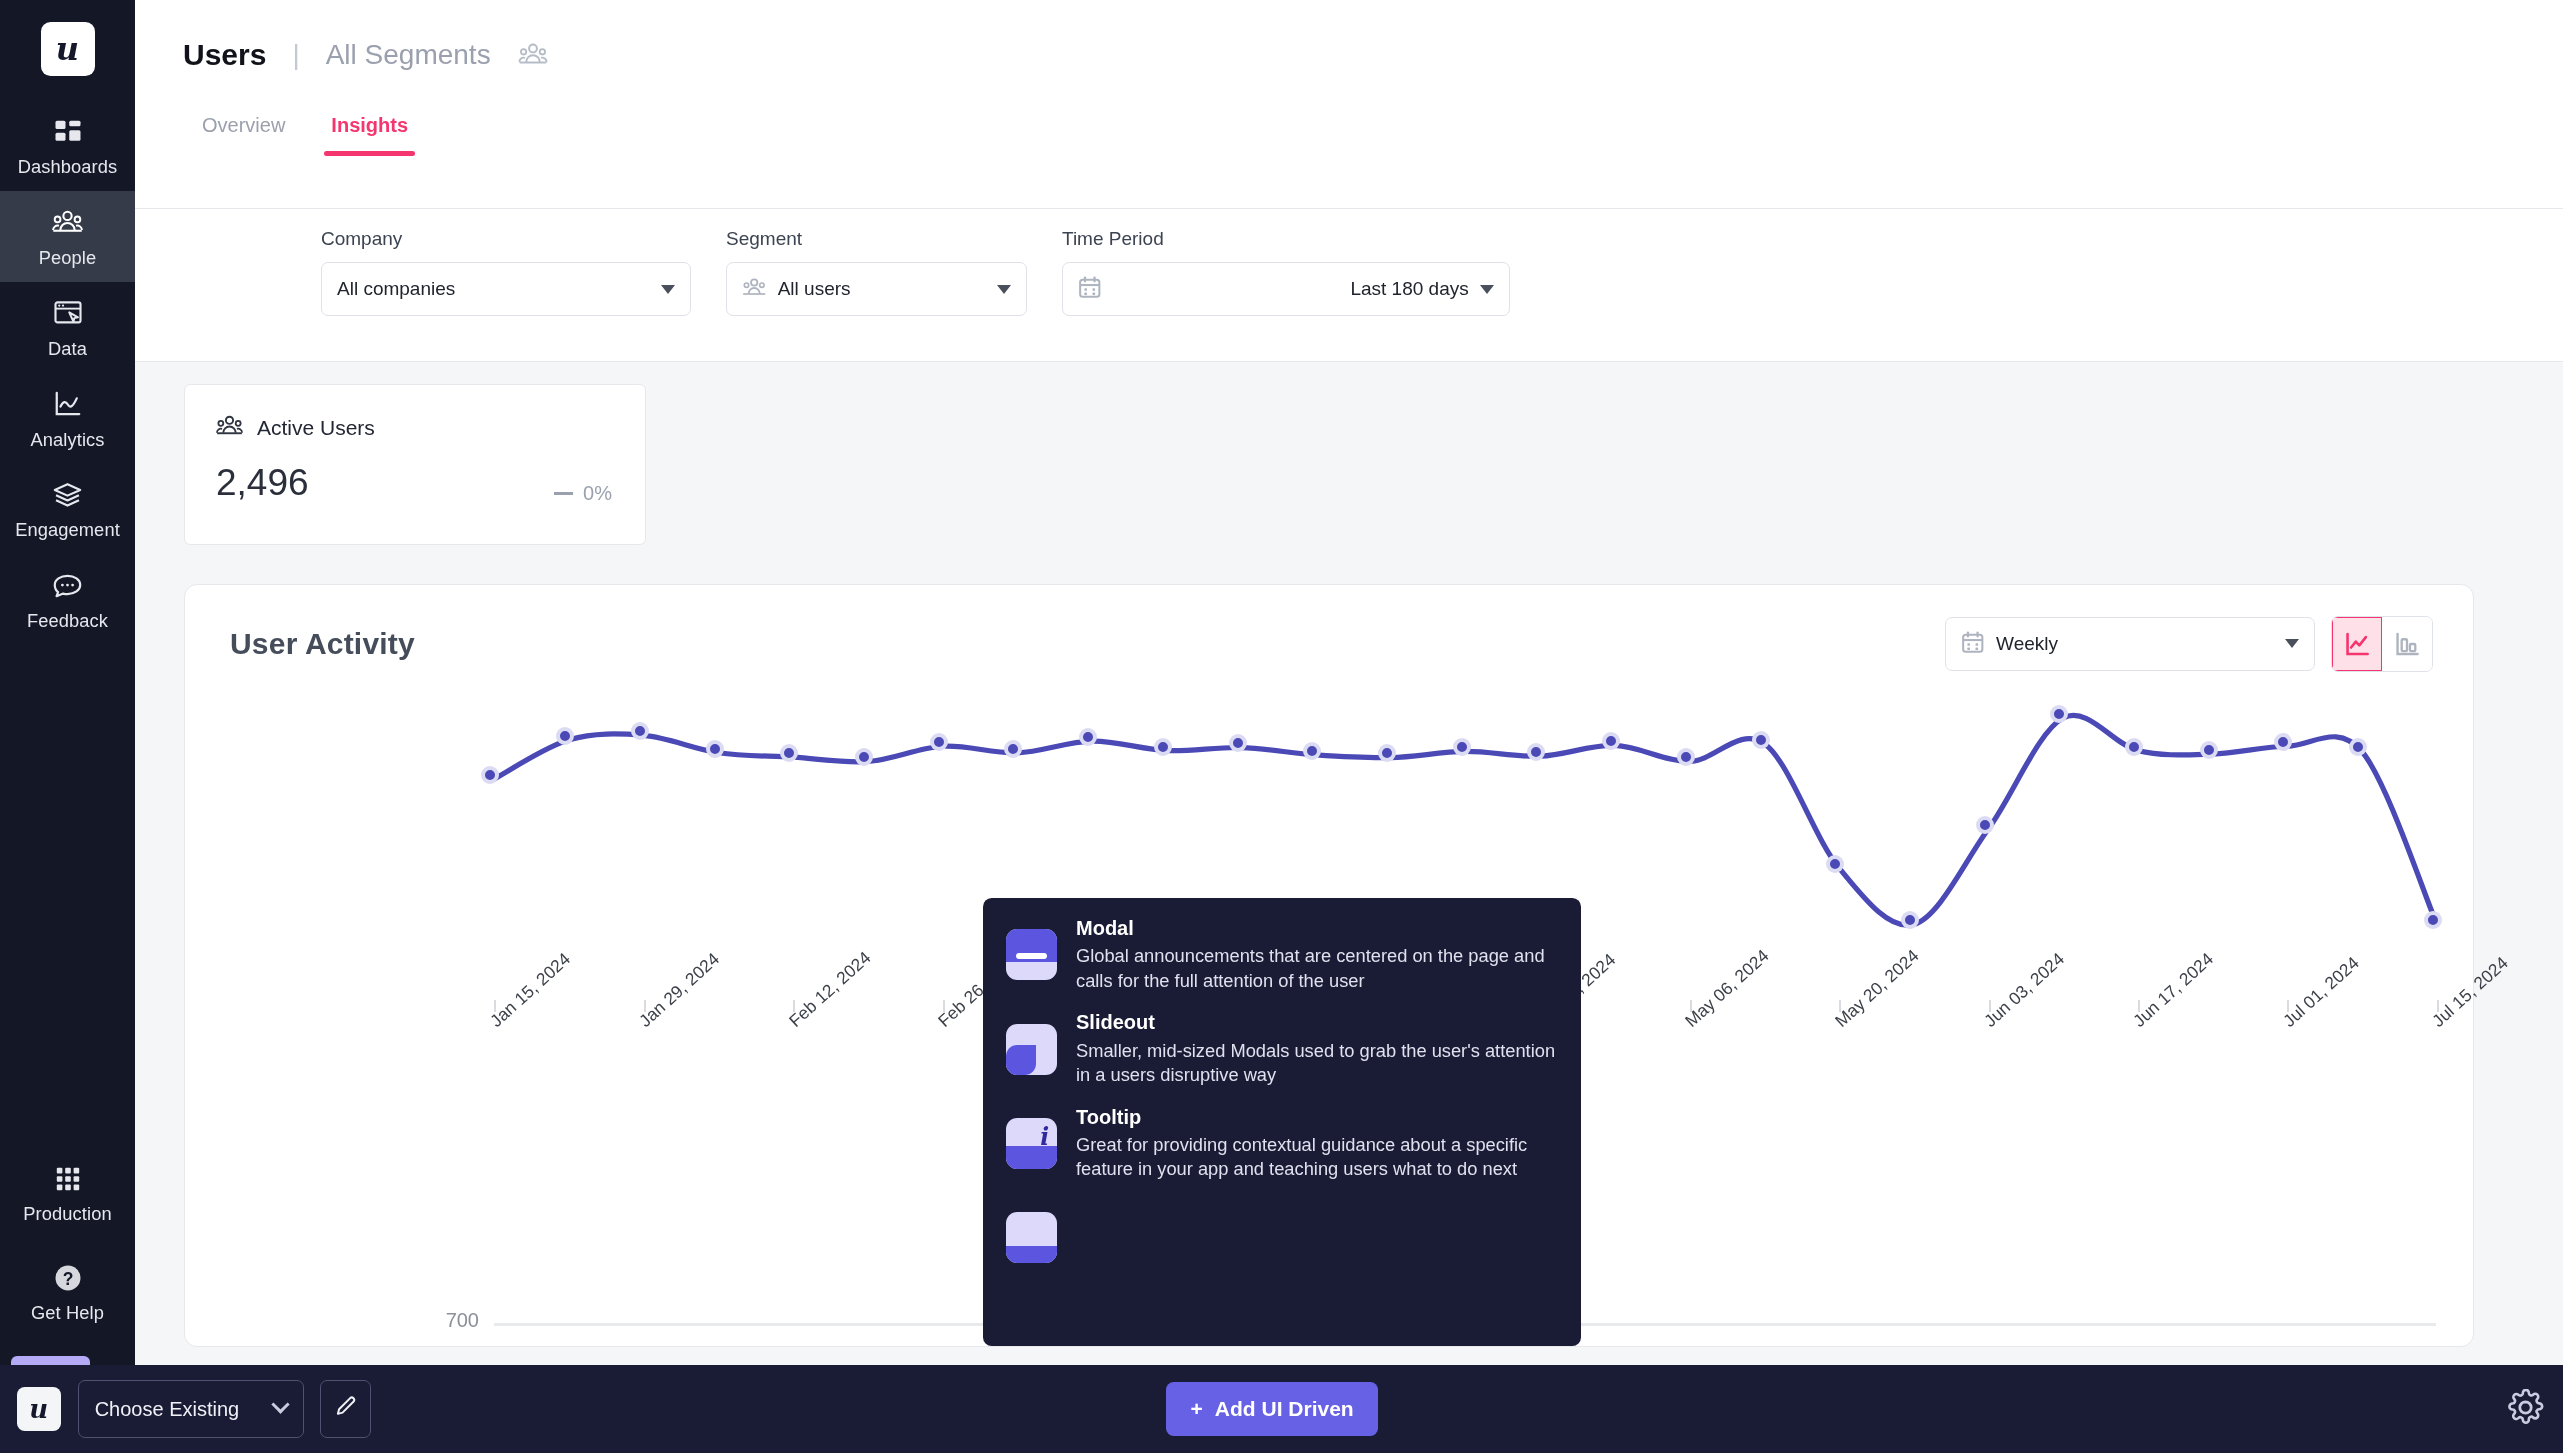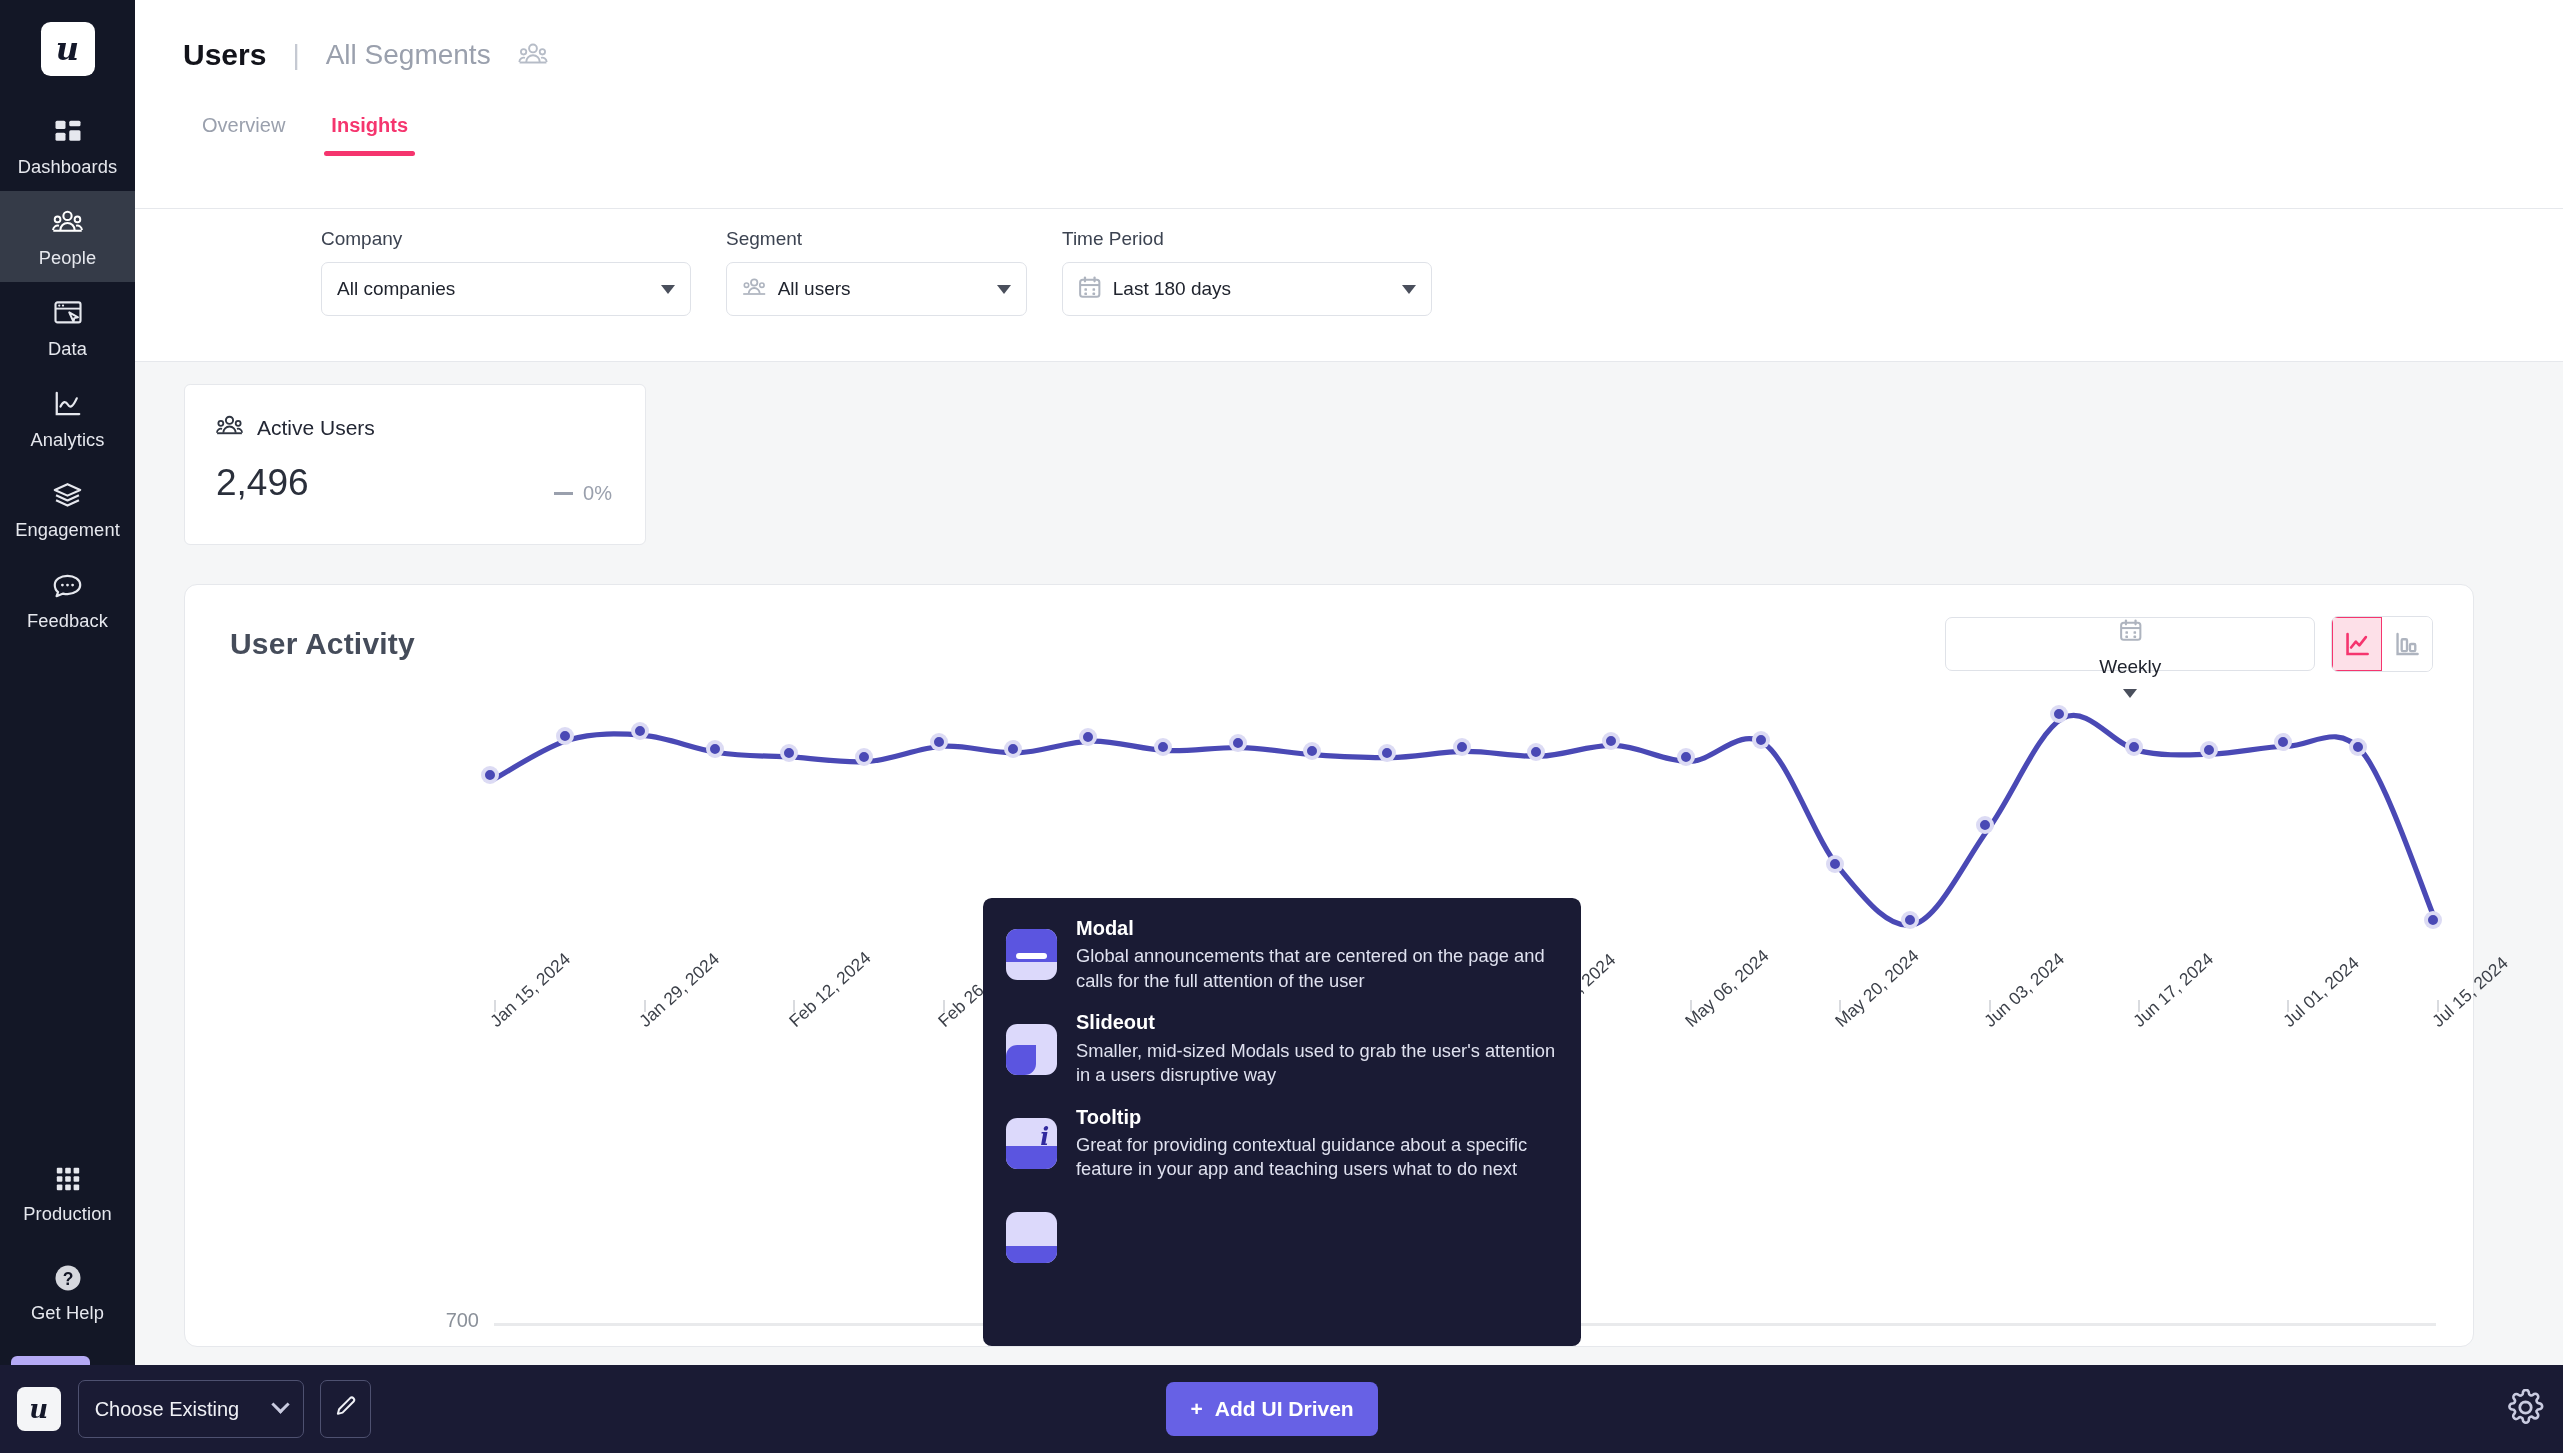--- a/index.html
+++ b/index.html
@@ -85,21 +85,21 @@
   .filter-select {
     height: 54px; border: 0.9px solid #dfe2e8; border-radius: 7px;
     background: #fff; display: flex; align-items: center;
     padding: 0 15px; gap: 11.3px; cursor: pointer;
   }
   .filter-select .fs-text { font-size: 19px; color: #20242e; flex: 1; }
   .caret { width: 0; height: 0; border-left: 7.8px solid transparent;
            border-right: 7.8px solid transparent; border-top: 9.6px solid #4a4f5c; }
   .fs-w1 { width: 301px; }
   .fs-w2 { width: 370px; }
-  .fs-w3 { width: 370px; }
+  .fs-w3 { width: 448px; text-align: right; }
 
   
   .content { position: absolute; left: 135px; top: 362px; width: 2428px; height: 1092px; background: #f5f6f7; }
 
   .kpi-card {
     position: absolute; left: 49px; top: 22px;
     width: 462px; height: 161px;
     background: #ffffff; border: 0.9px solid #e6e8ec; border-radius: 6.1px;
   }
   .kpi-head { display: flex; align-items: center; gap: 14px; padding: 30px 0 0 31px; }
@@ -112,21 +112,21 @@
   .chart-card {
     position: absolute; left: 49px; top: 222px;
     width: 2290px; height: 763px;
     background: #ffffff; border: 0.9px solid #e6e8ec; border-radius: 13px;
   }
   .chart-head { display: flex; align-items: center; padding: 30.5px 40px 0 45px; }
   .chart-title { font-size: 30px; color: #454c5a; font-weight: bold; letter-spacing: 0.2px; }
   .chart-controls { margin-left: auto; display: flex; align-items: center; gap: 15.7px; }
   .gran-select {
     width: 370px; height: 54px; border: 0.9px solid #dfe2e8; border-radius: 7px;
-    display: flex; align-items: center; padding: 0 15px; gap: 11.3px; cursor: pointer; flex-direction: column;
+    display: flex; align-items: center; padding: 0 15px; gap: 11.3px; cursor: pointer;
   }
   .gran-select .fs-text { font-size: 19px; color: #20242e; flex: 1; }
   .seg-toggle { display: flex; border: 0.9px solid #dfe2e8; border-radius: 7px; overflow: hidden; }
   .seg-btn { width: 50px; height: 54px; display: flex; align-items: center; justify-content: center; cursor: pointer; background: #fff; }
   .seg-btn.active { background: #fde0e8; border: 1.7px solid #f5356e; }
 
   
   .plot { position: absolute; left: 0; top: 109px; width: 2290px; height: 654px; }
   .ytick { position: absolute; font-size: 20px; color: #8a9099; text-align: right; width: 78px; }
   .gridline { position: absolute; left: 309px; width: 1942px; height: 2.6px; background: #e9eaec; }

